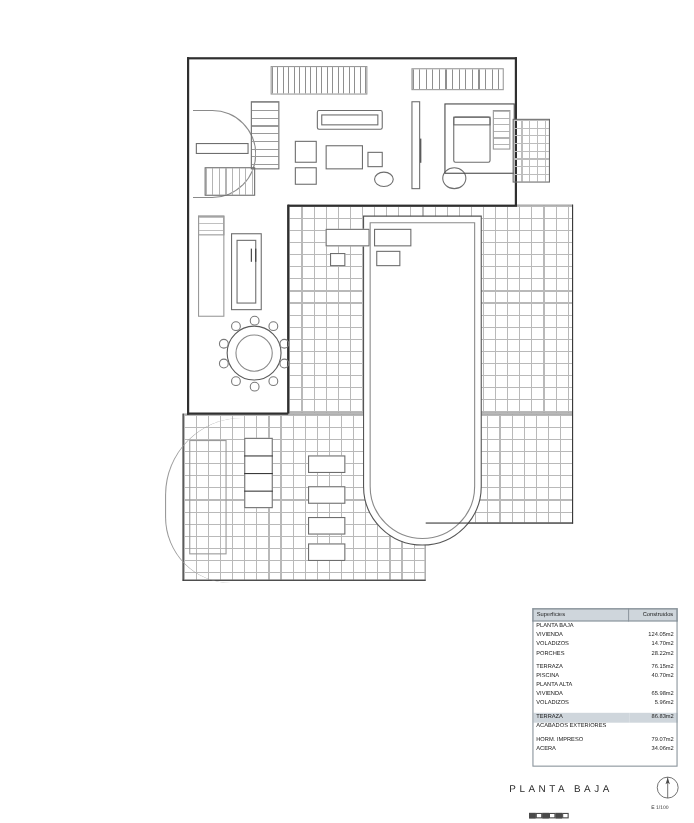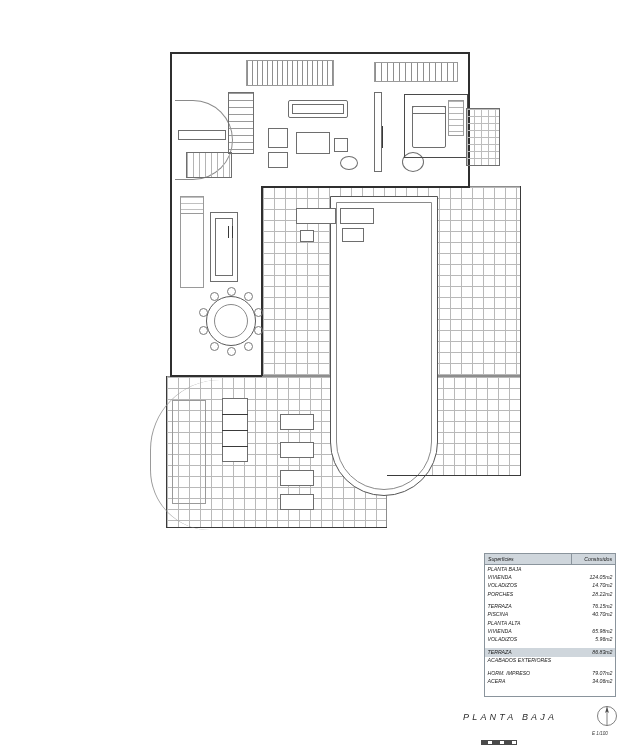--- a/index.html
+++ b/index.html
@@ -1,18 +1,18 @@
 <!DOCTYPE html>
 <html><head>
 <meta charset="utf-8">
 <style>
   html,body{margin:0;padding:0;background:#ffffff;}
   body{width:631px;height:748px;position:relative;overflow:hidden;
        font-family:"Liberation Sans", sans-serif;color:#2b2b2b;}
-  .plan-root{position:absolute;inset:0;font-style:italic;}
+  .plan-root{position:absolute;inset:0;}
 
   
   .ln{position:absolute;background:#3a3a3a;}
   .box{position:absolute;border:1px solid #4a4a4a;box-sizing:border-box;}
   .thin{position:absolute;border:1px solid #6e6e6e;box-sizing:border-box;}
   .light{position:absolute;border:1px solid #9a9a9a;box-sizing:border-box;}
 
   
   .tile{
     position:absolute;box-sizing:border-box;border:1px solid #8d8d8d;

